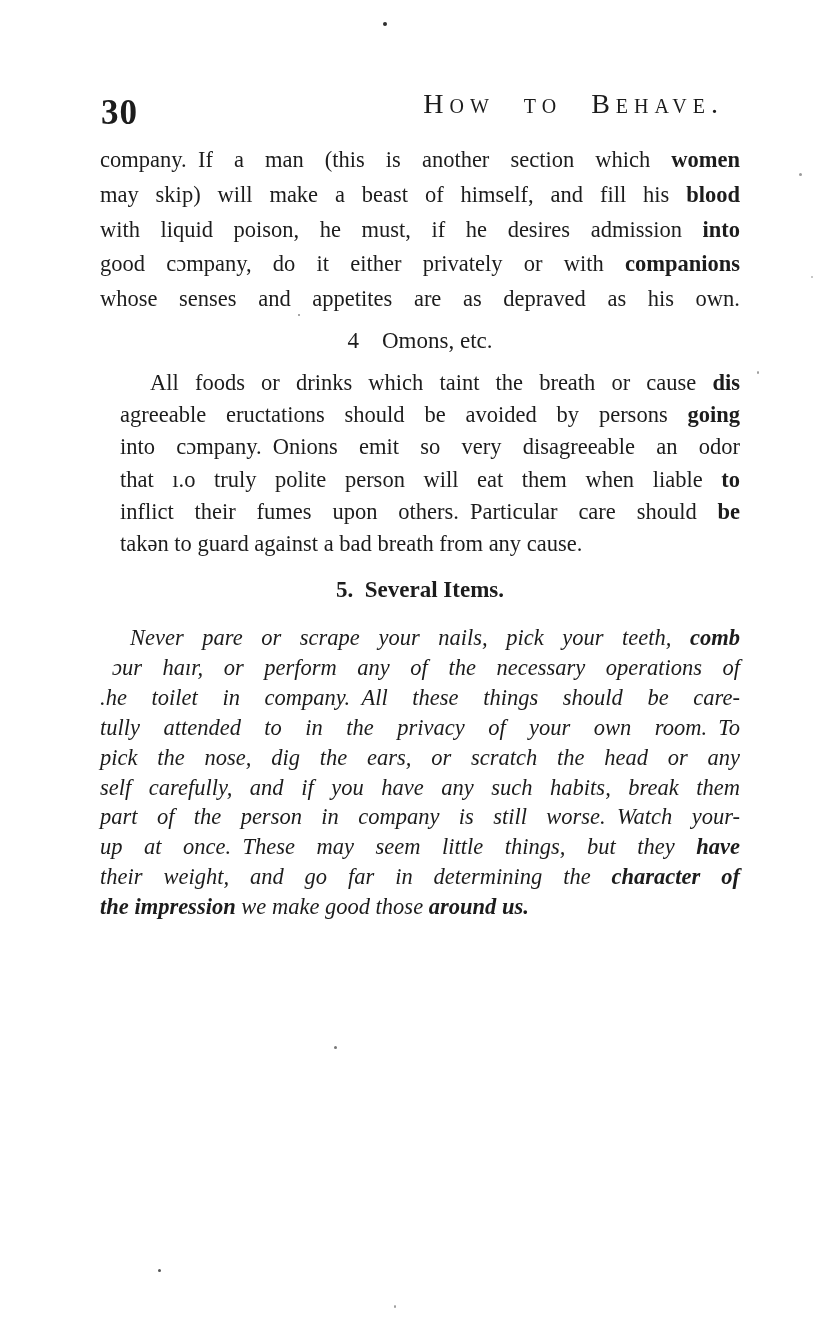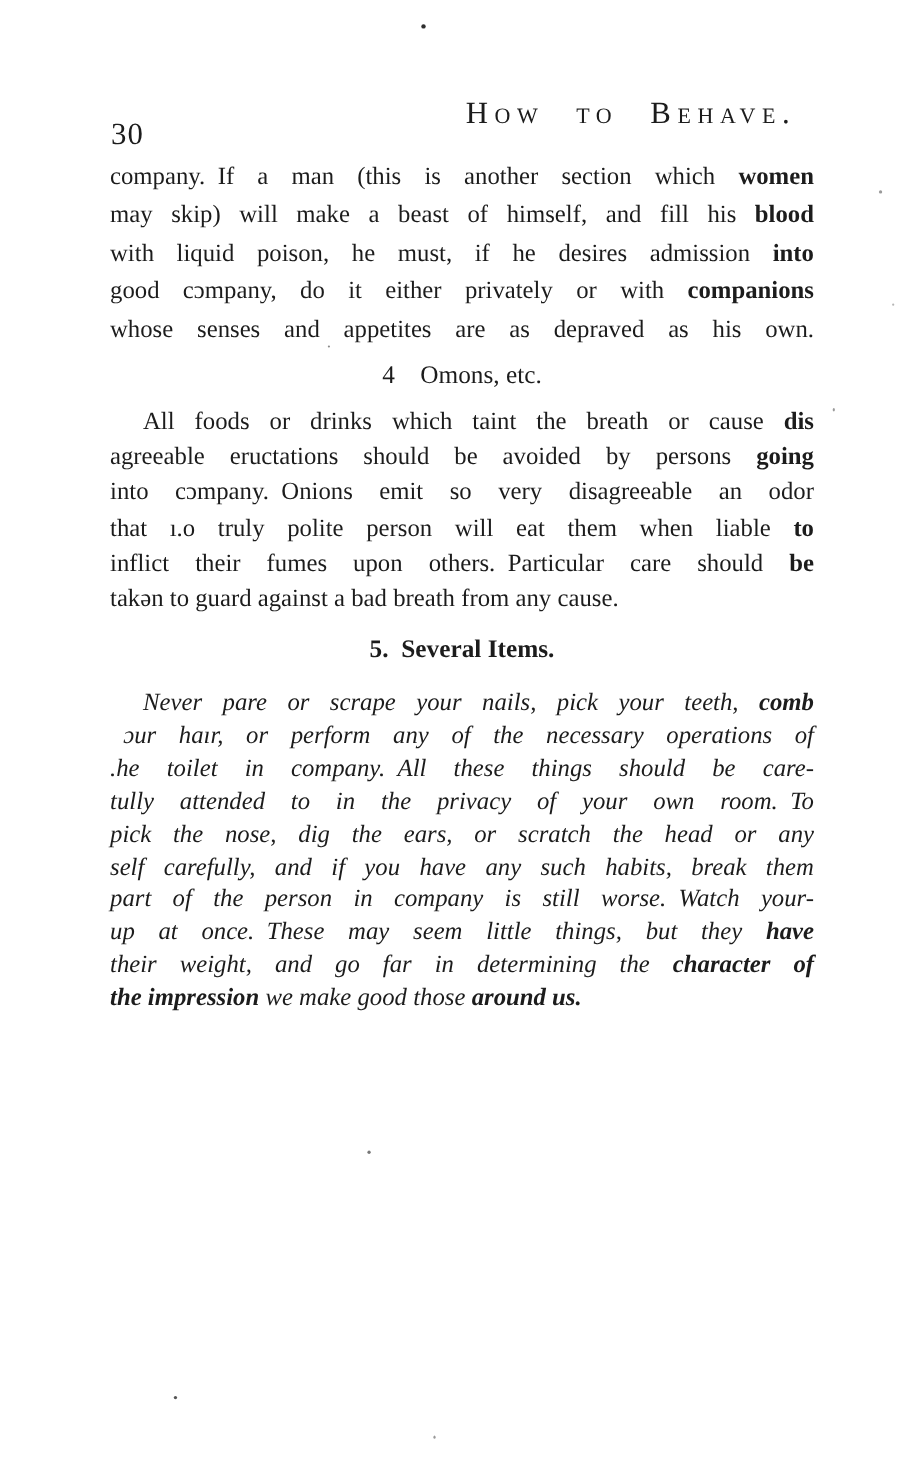--- a/index.html
+++ b/index.html
@@ -8,38 +8,38 @@
     background: #ffffff;
     font-family: "Liberation Serif", "DejaVu Serif", serif;
     color: #1c1c1c;
     overflow: hidden;
     position: relative;
   }
   #book-page { position: absolute; inset: 0; }
 
   
   #page-number {
-    position: absolute; left: 101px; top: 107px;
-    font-size: 28px; font-weight: normal; letter-spacing: 1px;
+    position: absolute; left: 101px; top: 93px;
+    font-size: 35px; font-weight: bold; letter-spacing: 1px;
   }
   #running-title {
     position: absolute; left: 90px; top: 88px; width: 634px;
     text-align: right;
     font-size: 28px; font-variant: small-caps;
     letter-spacing: 6px; word-spacing: 16px;
     white-space: nowrap;
   }
 
   
   .block { position: absolute; left: 100px; width: 640px; }
   #para-1 { top: 143px; }
   #para-1 .line { line-height: 34.8px; }
   #heading-4 { top: 328px; }
   #para-2 { top: 367px; }
-  #para-2 .line { line-height: 32.2px; }
+  #para-2 .line { line-height: 32.2px; margin-left: 20px; }
   #heading-5 { top: 577px; }
   #para-3 { top: 623px; }
   #para-3 .line { line-height: 29.9px; font-style: italic; }
 
   .line {
     font-size: 22.5px;
     text-align: justify;
     text-align-last: justify;
     text-justify: inter-word;
     white-space: nowrap;

